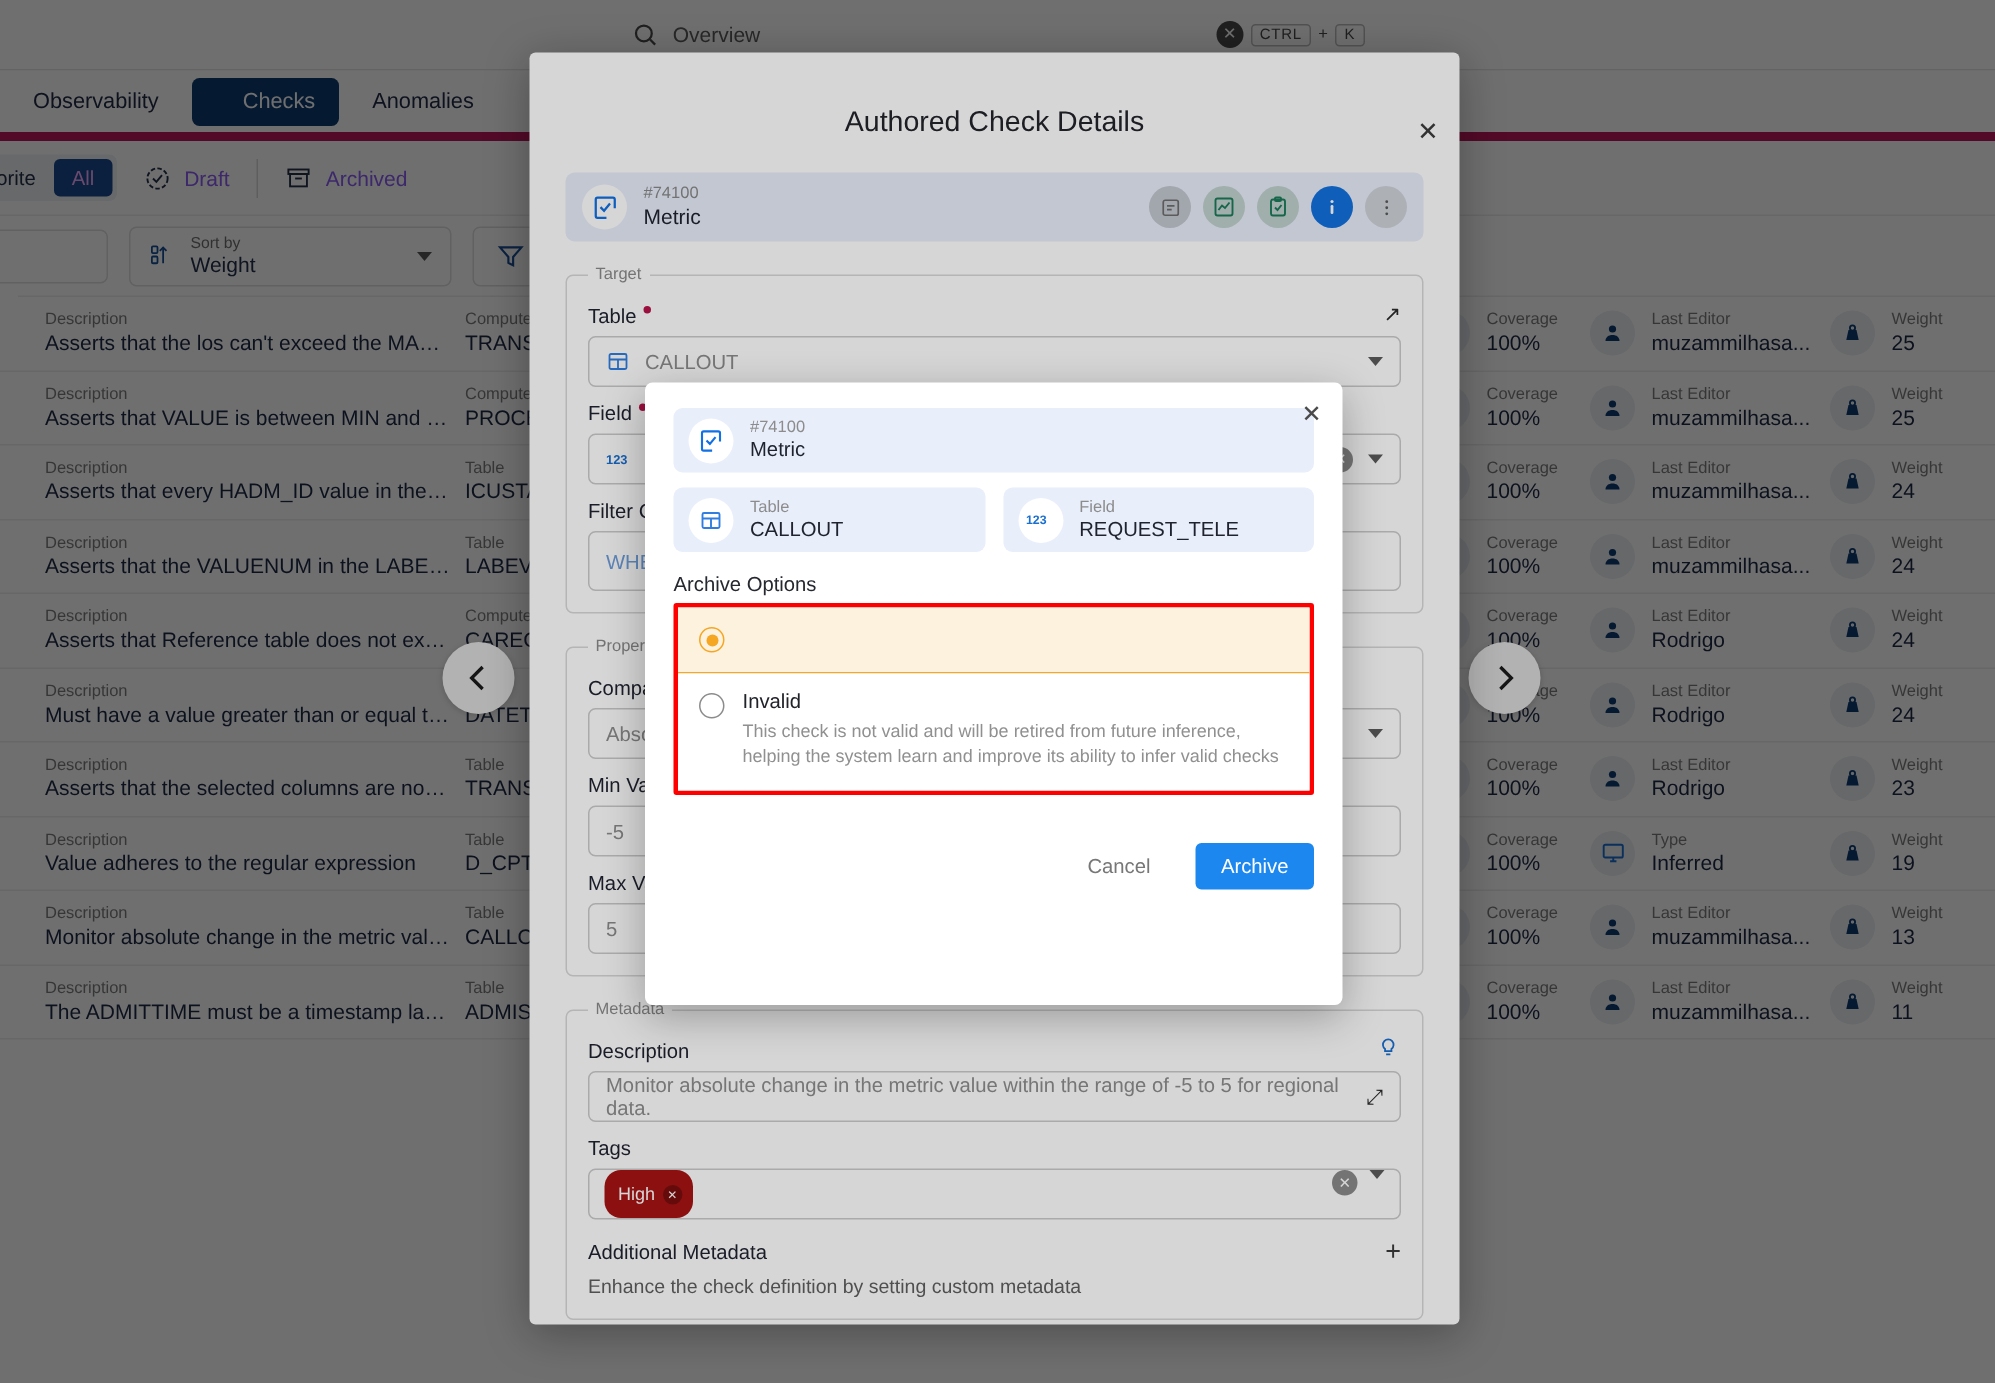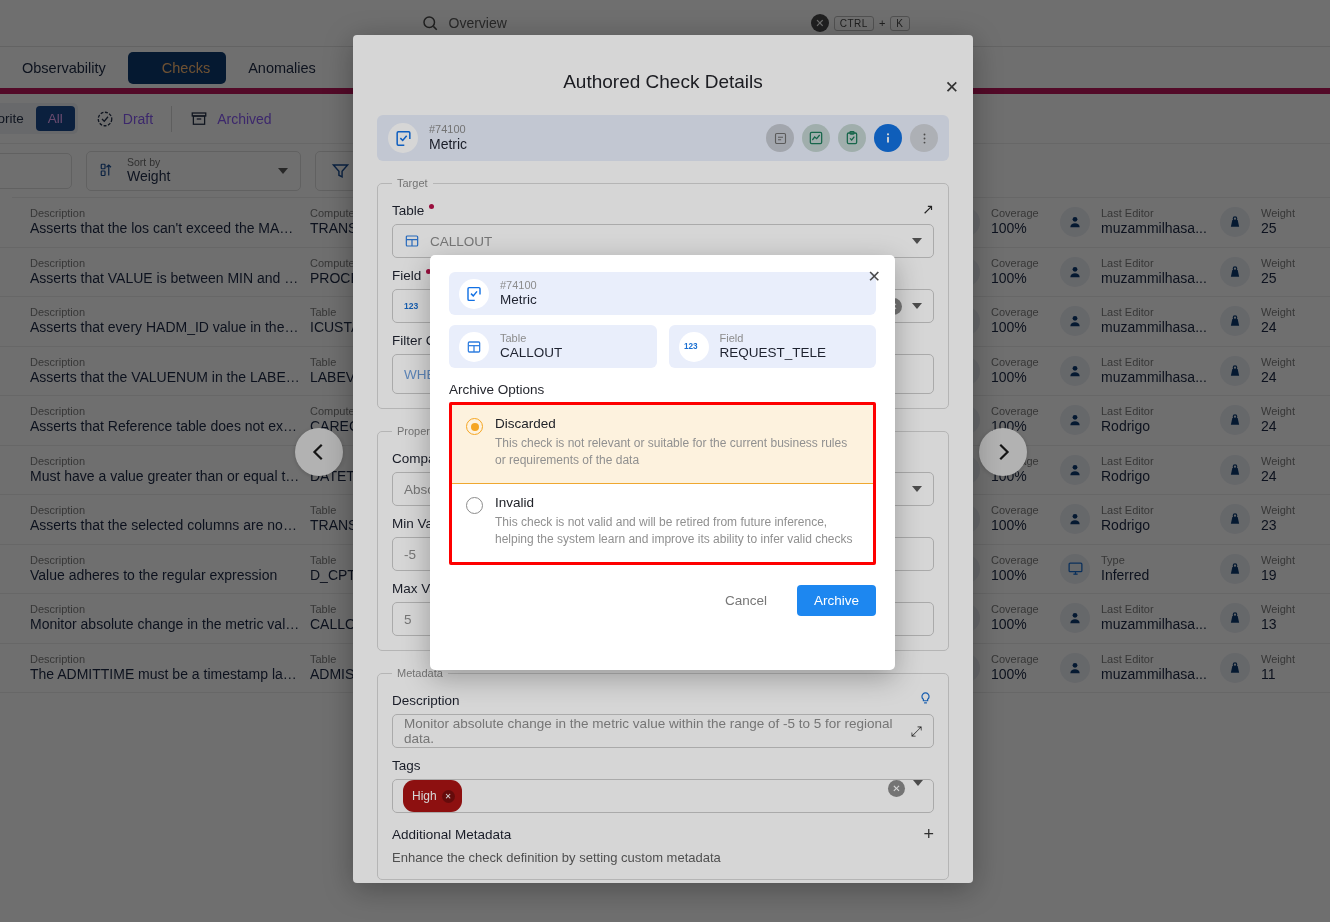--- a/index.html
+++ b/index.html
@@ -40,21 +40,21 @@
 
   
   .tabs {
     position: absolute; top: 47px; left: 0; right: 0; height: 47px;
     display: flex; align-items: center; gap: 6px; padding-left: 6px;
     border-bottom: 6px solid #be185d; background: #fff;
   }
   .tab {
     font-size: 14.5px; color: #1f2b45; padding: 8px 16px; border-radius: 5px;
   }
-  .tab.active { background: #0d3b72; color: #fdba74; padding-left: 34px; }
+  .tab.active { background: #0d3b72; color: #ffffff; padding-left: 34px; }
 
   
   .filterrow {
     position: absolute; top: 94px; left: 0; right: 0; height: 50px;
     display: flex; align-items: center; gap: 0; padding-left: 0;
     border-bottom: 1px solid #ececec; background: #fff;
   }
   .seg {
     display: flex; align-items: center; background: #eef1f6; border-radius: 5px;
     margin-left: -40px; padding: 3px;
@@ -192,21 +192,21 @@
   }
   .opt.sel { background: #fdf2de; border-bottom: 1px solid #efa830; }
   .radio { width: 17px; height: 17px; border-radius: 50%; border: 1.6px solid #8c8c8c; flex: none; margin-top: 2px; position: relative; }
   .opt.sel .radio { border-color: #f5a623; }
   .opt.sel .radio::after {
     content: ""; position: absolute; left: 50%; top: 50%; transform: translate(-50%,-50%);
     width: 8px; height: 8px; border-radius: 50%; background: #f5a623;
   }
   .opt .ot { font-size: 13.5px; color: #212329; }
   .opt .od { font-size: 12px; color: #909090; margin-top: 4px; line-height: 1.45; }
-  .m2-foot { display: flex; align-items: center; justify-content: flex-end; gap: 14px; padding: 20px 19px 0 19px; }
+  .m2-foot { display: flex; align-items: center; justify-content: flex-end; gap: 14px; padding: 32px 19px 0 19px; }
   .btn.arch { background: #1d87f0; color: #fff; padding: 8px 17px; border-radius: 4px; font-size: 13.5px; }
 </style>
 </head>
 <body>
 
 <div class="page">
 
   <div class="topbar">
     <div class="search-wrap">
       <span class="search-ico">
@@ -947,24 +947,20 @@
           <span class="val" style="display:block">REQUEST_TELE</span>
         </span>
       </div>
     </div>
 
     <div class="opt-title">Archive Options</div>
 
     <div class="optbox">
       <div class="opt sel">
         <span class="radio"></span>
-        <span>
-          <span class="ot" style="display:block">Discarded</span>
-          <span class="od" style="display:block">This check is not relevant or suitable for the current business rules or requirements of the data</span>
-        </span>
       </div>
       <div class="opt">
         <span class="radio"></span>
         <span>
           <span class="ot" style="display:block">Invalid</span>
           <span class="od" style="display:block">This check is not valid and will be retired from future inference, helping the system learn and improve its ability to infer valid checks</span>
         </span>
       </div>
     </div>
   </div>

